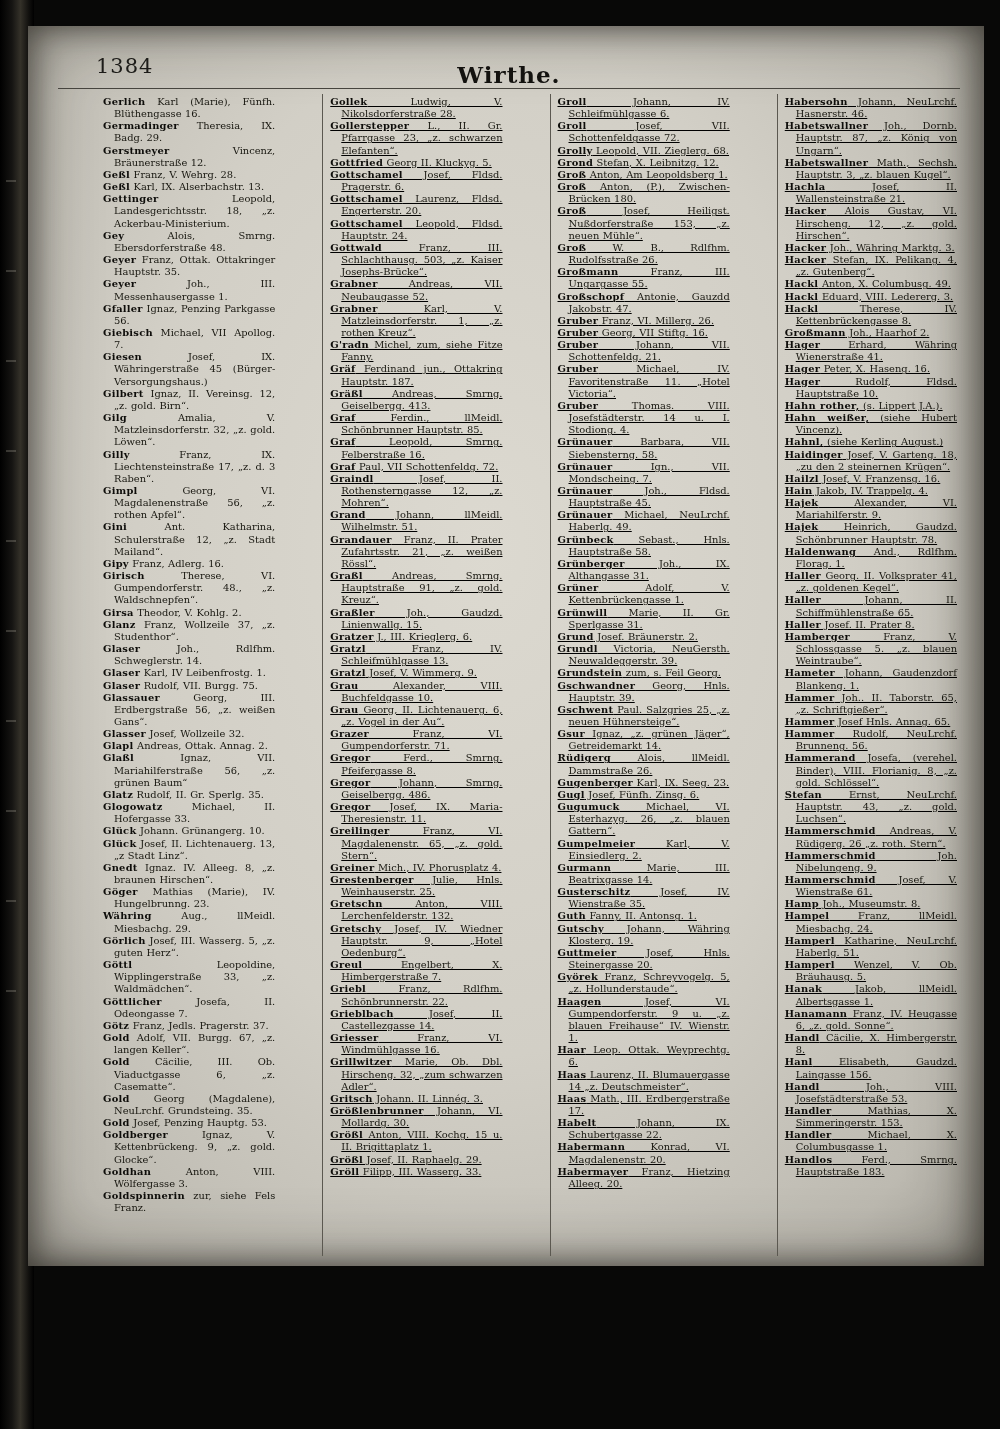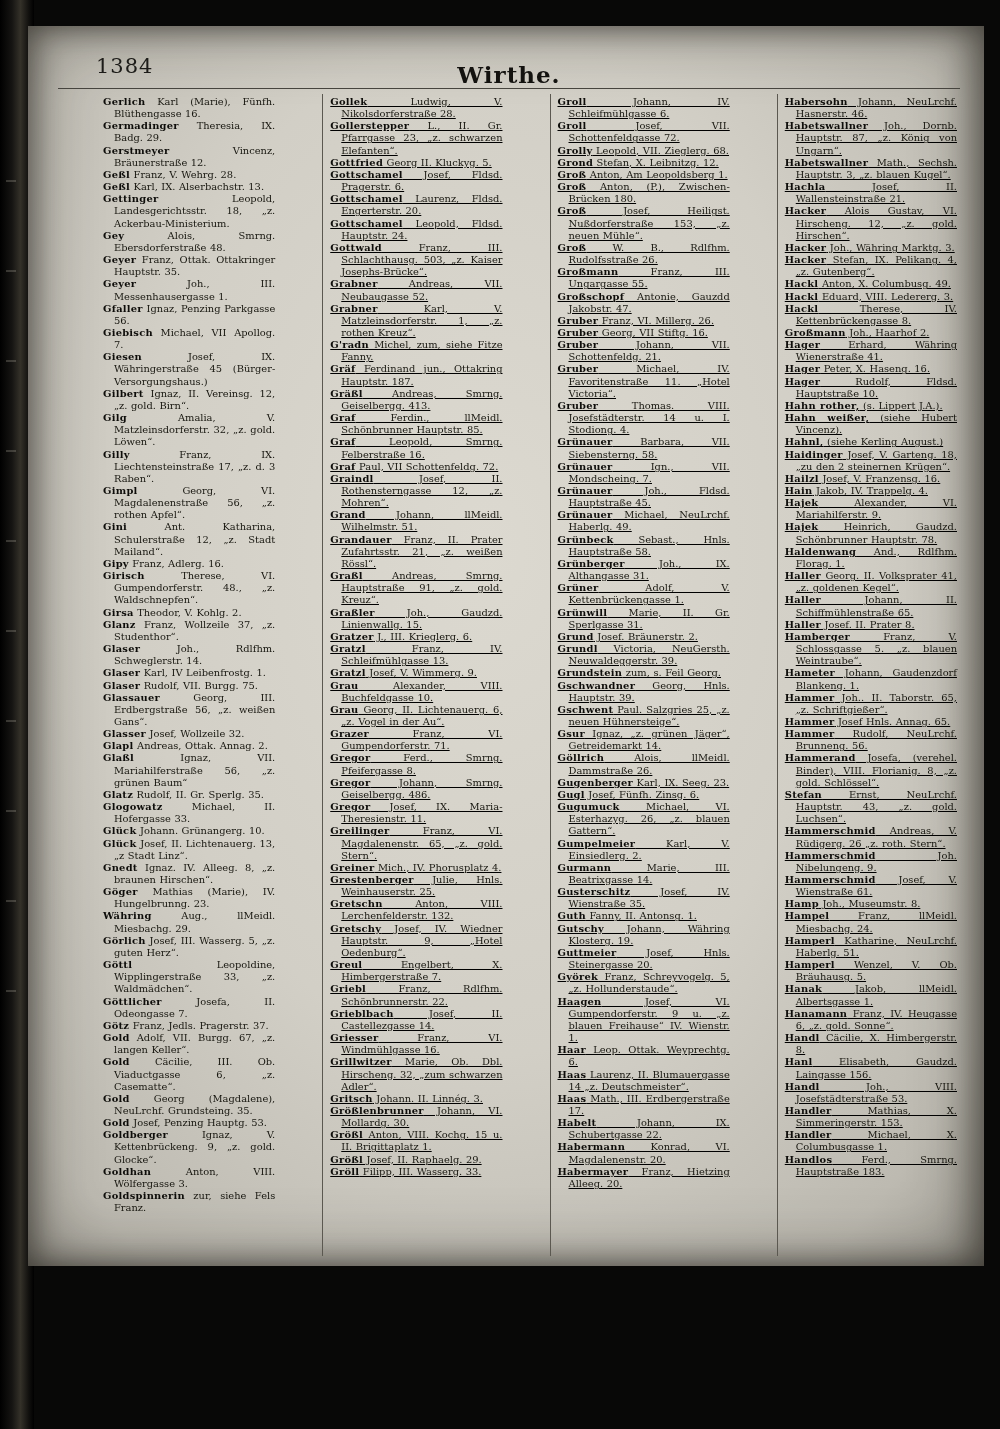--- a/index.html
+++ b/index.html
@@ -175,21 +175,21 @@
         <p class="entry"><b>Grünbeck</b> Sebast., Hnls. Hauptstraße 58.</p>
         <p class="entry"><b>Grünberger</b> Joh., IX. Althangasse 31.</p>
         <p class="entry"><b>Grüner</b> Adolf, V. Kettenbrückengasse 1.</p>
         <p class="entry"><b>Grünwill</b> Marie, II. Gr. Sperlgasse 31.</p>
         <p class="entry"><b>Grund</b> Josef. Bräunerstr. 2.</p>
         <p class="entry"><b>Grundl</b> Victoria, NeuGersth. Neuwaldeggerstr. 39.</p>
         <p class="entry"><b>Grundstein</b> zum, s. Feil Georg.</p>
         <p class="entry"><b>Gschwandner</b> Georg, Hnls. Hauptstr. 39.</p>
         <p class="entry"><b>Gschwent</b> Paul. Salzgries 25, „z. neuen Hühnersteige“.</p>
         <p class="entry"><b>Gsur</b> Ignaz, „z. grünen Jäger“, Getreidemarkt 14.</p>
-        <p class="entry"><b>Göllrich</b> Alois, llMeidl. Dammstraße 26.</p>
+        <p class="entry"><b>Rüdigerg</b> Alois, llMeidl. Dammstraße 26.</p>
         <p class="entry"><b>Gugenberger</b> Karl, IX. Seeg. 23.</p>
         <p class="entry"><b>Gugl</b> Josef, Fünfh. Zinsg. 6.</p>
         <p class="entry"><b>Gugumuck</b> Michael, VI. Esterhazyg. 26, „z. blauen Gattern“.</p>
         <p class="entry"><b>Gumpelmeier</b> Karl, V. Einsiedlerg. 2.</p>
         <p class="entry"><b>Gurmann</b> Marie, III. Beatrixgasse 14.</p>
         <p class="entry"><b>Gusterschitz</b> Josef, IV. Wienstraße 35.</p>
         <p class="entry"><b>Guth</b> Fanny, II. Antonsg. 1.</p>
         <p class="entry"><b>Gutschy</b> Johann, Währing Klosterg. 19.</p>
         <p class="entry"><b>Guttmeier</b> Josef, Hnls. Steinergasse 20.</p>
         <p class="entry"><b>Györek</b> Franz, Schreyvogelg. 5, „z. Hollunderstaude“.</p>

